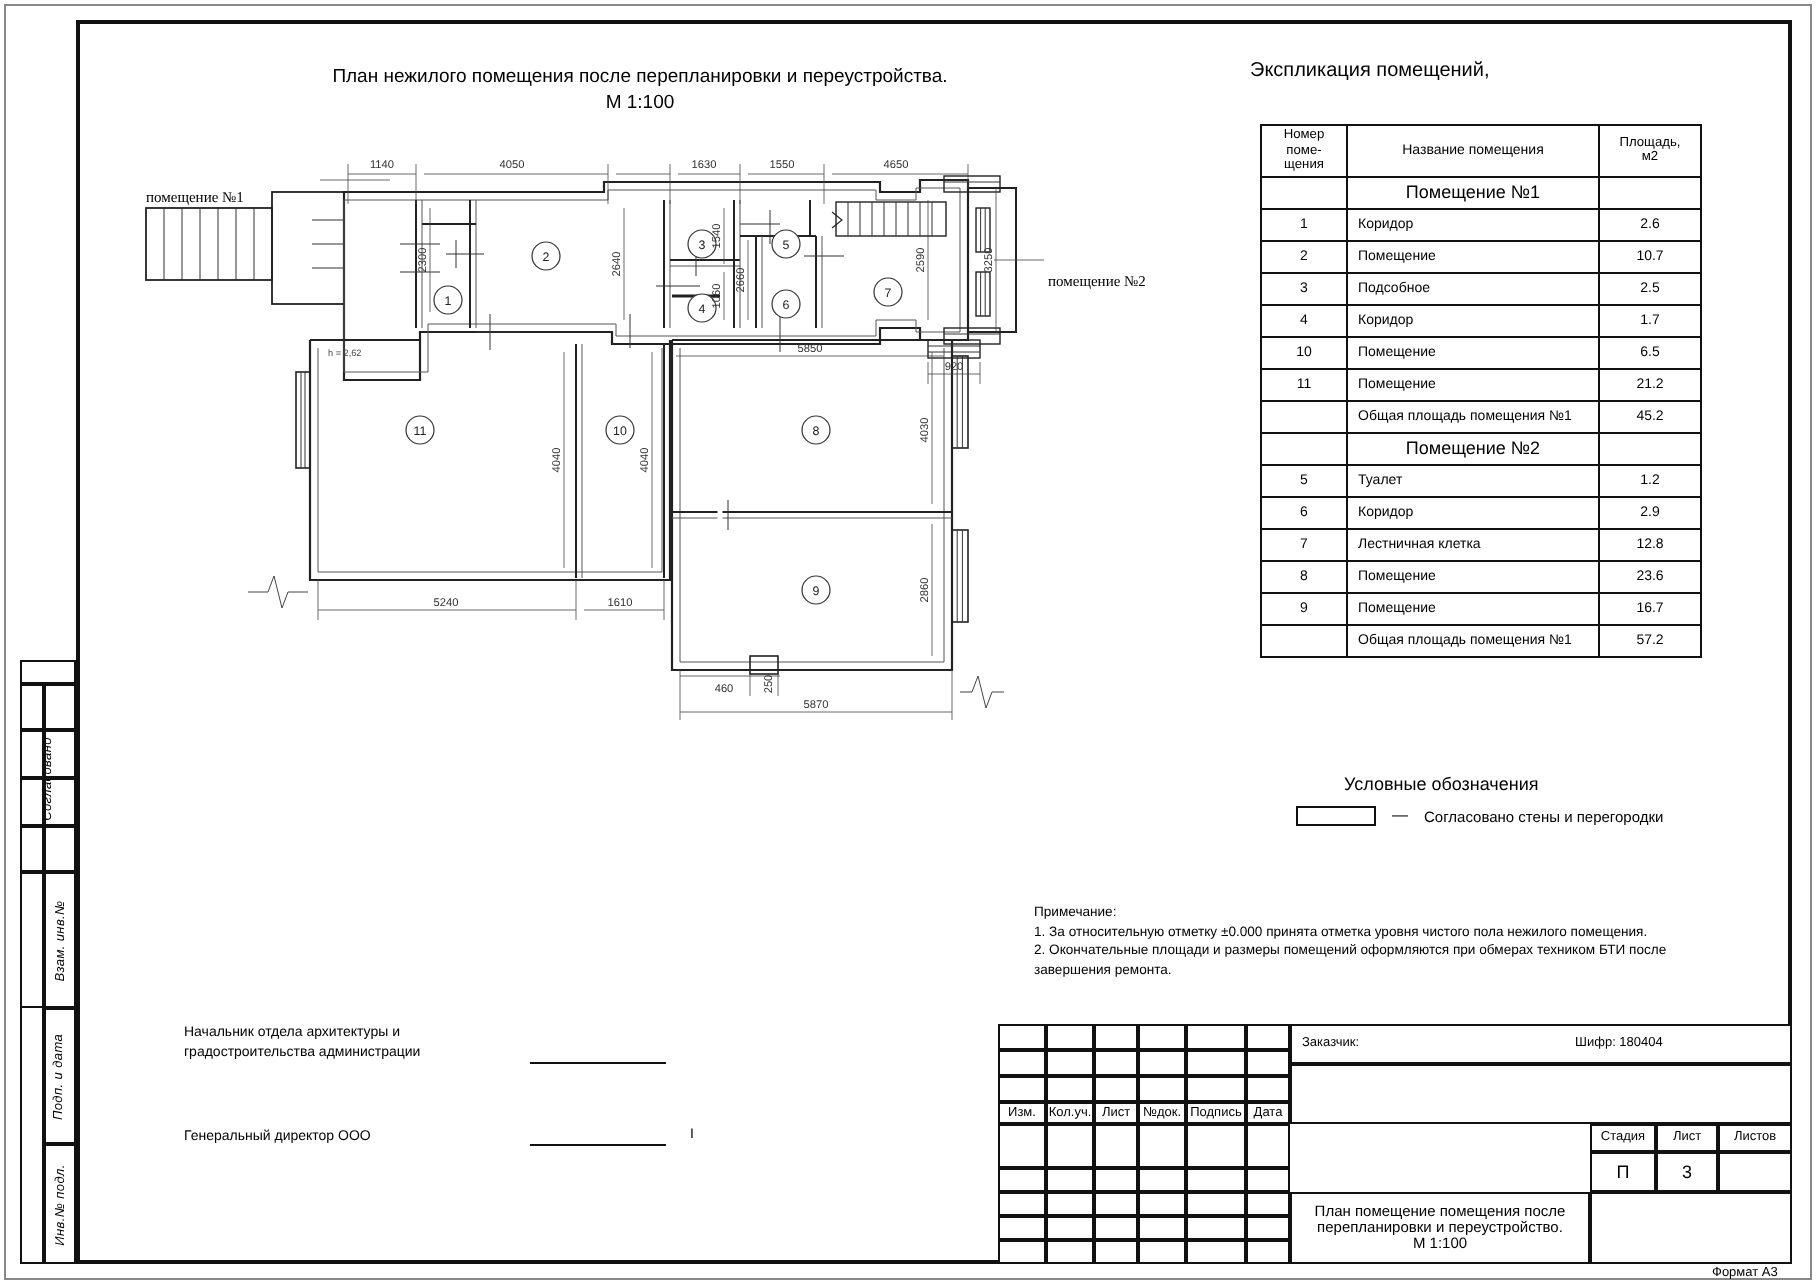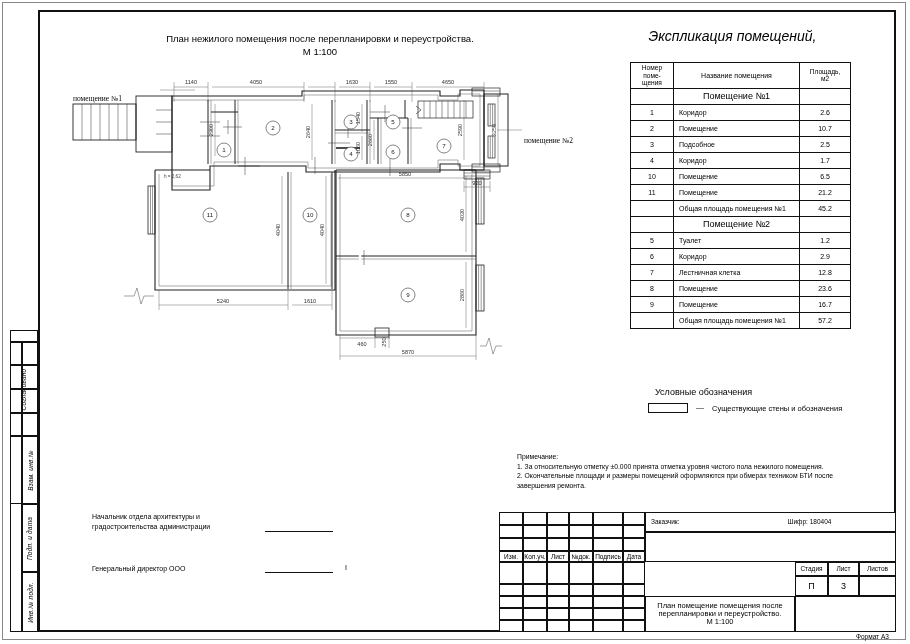--- a/index.html
+++ b/index.html
@@ -20,21 +20,21 @@
   .vtext span{transform:rotate(-90deg);display:inline-block;}
 
   
   .t{position:absolute;white-space:nowrap;}
   .center{text-align:center;}
 
   .title-main{font-size:9.5px;}
   .title-sub{font-size:9.5px;}
 
   
-  .exp-title{position:absolute;font-size:14px;text-align:center;line-height:12px;font-style:italic;}
+  .exp-title{position:absolute;font-size:10px;text-align:left;line-height:12px;}
   table.exp{position:absolute;border-collapse:collapse;font-size:7px;}
   table.exp td{border:1px solid #111;padding:0;height:15px;text-align:center;vertical-align:middle;}
   table.exp td.nm{text-align:left;padding-left:5px;}
   table.exp td.hd{font-size:6.6px;line-height:7.6px;padding:1px 2px;}
   table.exp td.grp{font-size:9px;}
   table.exp td.nm.tot{font-size:7px;}
   table.exp .c1{width:38px;}
   table.exp .c2{width:120px;}
   table.exp .c3{width:46px;}
 
@@ -447,24 +447,24 @@
         <td class="c3">16.7</td>
       </tr>
       <tr>
         <td class="c1"></td>
         <td class="c2 nm tot">Общая площадь помещения №1</td>
         <td class="c3">57.2</td>
       </tr>
     </tbody>
   </table>
 
-  <div class="leg-title" style="left:655px;top:387px;">Условные обозначения</div>
+  <div class="leg-title" style="left:672px;top:387px;">Условные обозначения</div>
   <div class="leg-box" style="left:648px;top:403px;"></div>
   <div class="leg-dash" style="left:696px;top:403px;">—</div>
-  <div class="leg-text" style="left:712px;top:404px;">Существующие стены и обозначения</div>
+  <div class="leg-text" style="left:712px;top:404px;">Согласовано стены и перегородки</div>
 
   <div class="notes" style="left:517px;top:452px;">
     <div>Примечание:</div>
     <div>1. За относительную отметку ±0.000 принята отметка уровня чистого пола нежилого помещения.</div>
     <div>2. Окончательные площади и размеры помещений оформляются при обмерах техником БТИ после</div>
     <div>    завершения ремонта.</div>
   </div>
 
   <div class="sog-l" style="left:92px;top:512px;">
     <div>Начальник отдела архитектуры и</div>

